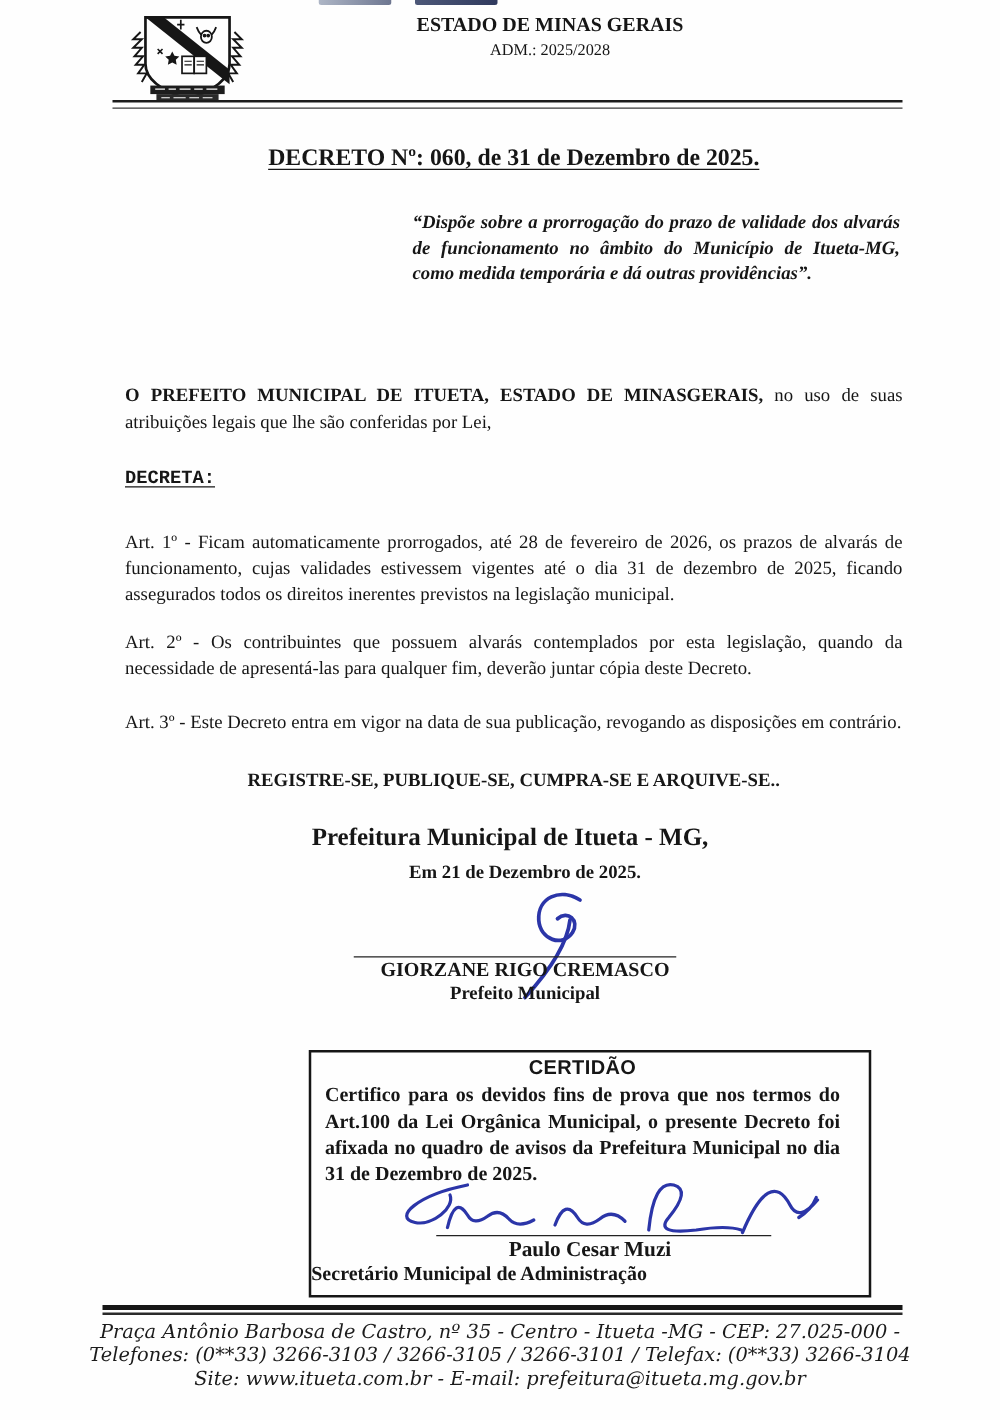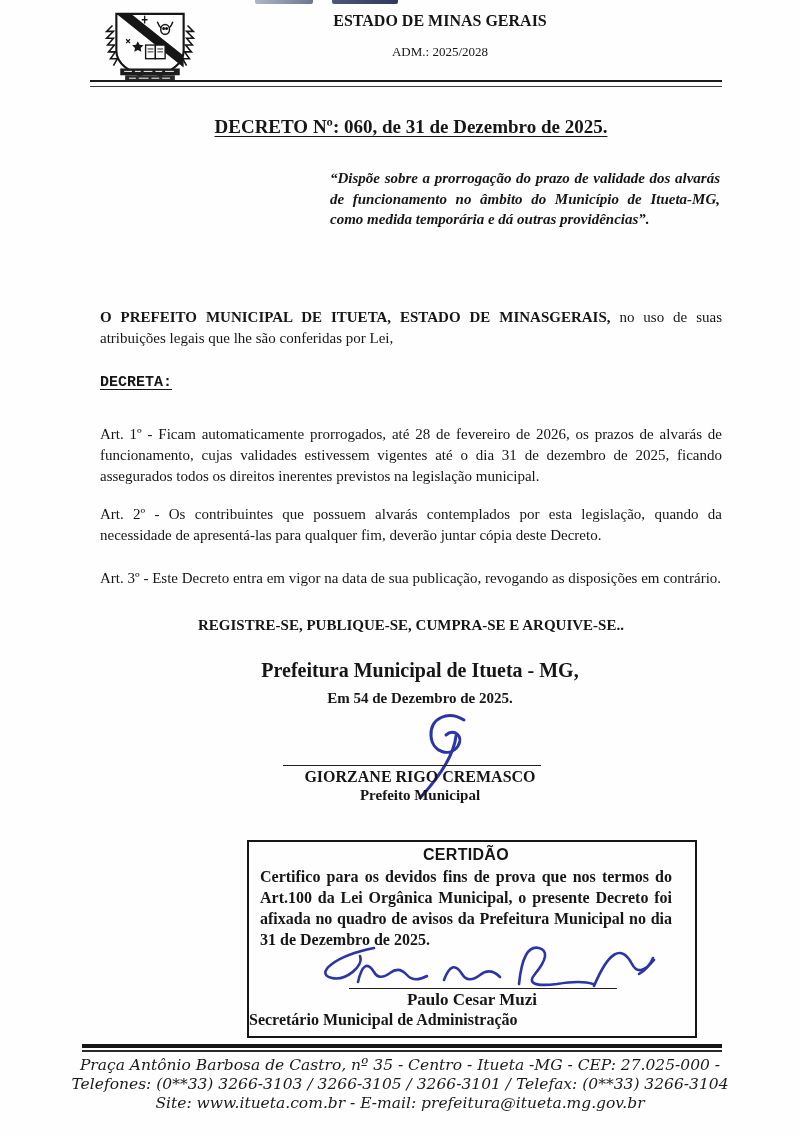--- a/index.html
+++ b/index.html
@@ -16,21 +16,21 @@
   
   .smudge{position:absolute;top:0;height:4px;border-radius:0 0 2px 2px;}
   .smudge.s1{left:255px;width:58px;background:linear-gradient(90deg,#aeb6c6,#6d7690);}
   .smudge.s2{left:332px;width:66px;background:linear-gradient(90deg,#4d5878,#303a5e);}
 
   
   .crest{position:absolute;left:96px;top:8px;width:108px;height:78px;}
   .header-text{position:absolute;left:160px;top:10px;width:560px;text-align:center;}
   .h-title{font-size:22px;font-weight:bold;letter-spacing:.5px;line-height:1.1;}
   .h-sub{font-size:16px;font-weight:bold;margin-top:2px;}
-  .h-adm{font-size:13px;margin-top:14px;}
+  .h-adm{font-size:13px;margin-top:2px;}
   .rule-double{position:absolute;left:90px;top:80px;width:632px;height:4px;
     border-top:2px solid #1c1c1c;border-bottom:1px solid #3a3a3a;}
 
   
   .decree-title{position:absolute;left:100px;top:116px;width:622px;text-align:center;
     font-size:19px;font-weight:bold;}
   .decree-title span{text-decoration:underline;text-underline-offset:3px;}
 
   .epigraph{position:absolute;left:330px;top:168px;width:390px;
     font-size:15px;font-weight:bold;font-style:italic;text-align:justify;line-height:1.38;}
@@ -38,21 +38,21 @@
   .para{position:absolute;left:100px;width:622px;font-size:15px;line-height:1.4;text-align:justify;}
   .preamble{top:292px;}
   .decreta{position:absolute;left:100px;top:374px;font-size:15px;font-weight:bold;
     text-decoration:underline;text-underline-offset:3px;font-family:Liberation Mono, monospace;}
   .art1{top:409px;}
   .art2{top:489px;}
   .art3{top:553px;}
 
   .registre{position:absolute;left:100px;top:617px;width:622px;text-align:center;
     font-size:15px;font-weight:bold;}
-  .place-line{position:absolute;left:100px;top:659px;width:640px;text-align:center;
+  .place-line{position:absolute;left:88px;top:659px;width:640px;text-align:center;
     font-size:20px;font-weight:bold;}
   .date-line{position:absolute;left:100px;top:690px;width:640px;text-align:center;
     font-size:15px;font-weight:bold;}
 
   
   .mayor-sig-svg{position:absolute;left:390px;top:710px;width:115px;height:92px;}
   .mayor-sig-line{position:absolute;left:283px;top:765px;width:258px;height:0;
     border-top:1.5px solid #222;}
   .mayor-name{position:absolute;left:100px;top:768px;width:640px;text-align:center;
     font-size:16px;font-weight:bold;}
@@ -138,21 +138,21 @@
 
   <div class="decreta">DECRETA:</div>
 
   <p class="para art1">Art. 1º - Ficam automaticamente prorrogados, até 28 de fevereiro de 2026, os prazos de alvarás de funcionamento, cujas validades estivessem vigentes até o dia 31 de dezembro de 2025, ficando assegurados todos os direitos inerentes previstos na legislação municipal.</p>
   <p class="para art2">Art. 2º - Os contribuintes que possuem alvarás contemplados por esta legislação, quando da necessidade de apresentá-las para qualquer fim, deverão juntar cópia deste Decreto.</p>
   <p class="para art3">Art. 3º - Este Decreto entra em vigor na data de sua publicação, revogando as disposições em contrário.</p>
 
   <div class="registre">REGISTRE-SE, PUBLIQUE-SE, CUMPRA-SE E ARQUIVE-SE..</div>
 
   <div class="place-line">Prefeitura Municipal de Itueta - MG,</div>
-  <div class="date-line">Em 54 de Dezembro de 2025.</div>
+  <div class="date-line">Em 21 de Dezembro de 2025.</div>
 
   <svg class="mayor-sig-svg" viewBox="0 0 115 92">
     <g fill="none" stroke="#2b35a8" stroke-width="3" stroke-linecap="round">
       <path d="M74,10 C58,0 40,8 41,26 C42,42 60,48 68,36 C74,26 64,18 56,25"></path>
       <path d="M66,26 C64,44 52,64 30,88"></path>
     </g>
   </svg>
   <div class="mayor-sig-line"></div>
   <div class="mayor-name">GIORZANE RIGO CREMASCO</div>
   <div class="mayor-role">Prefeito Municipal</div>

